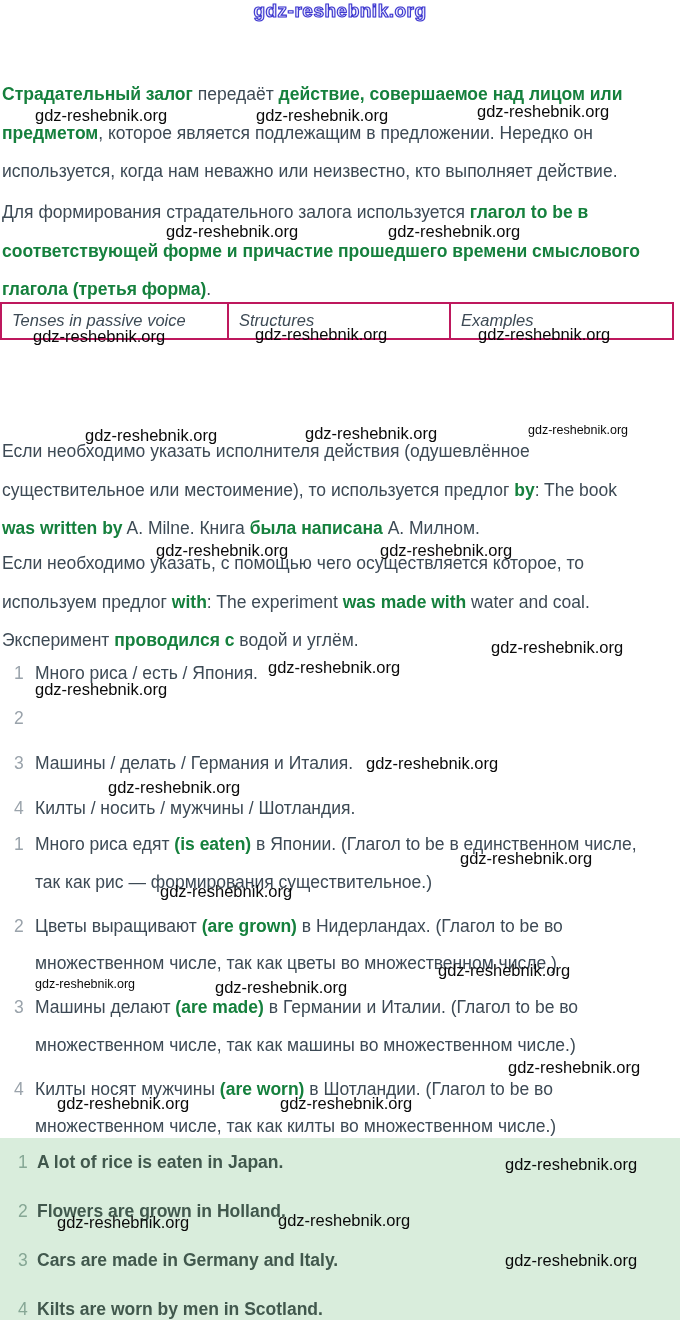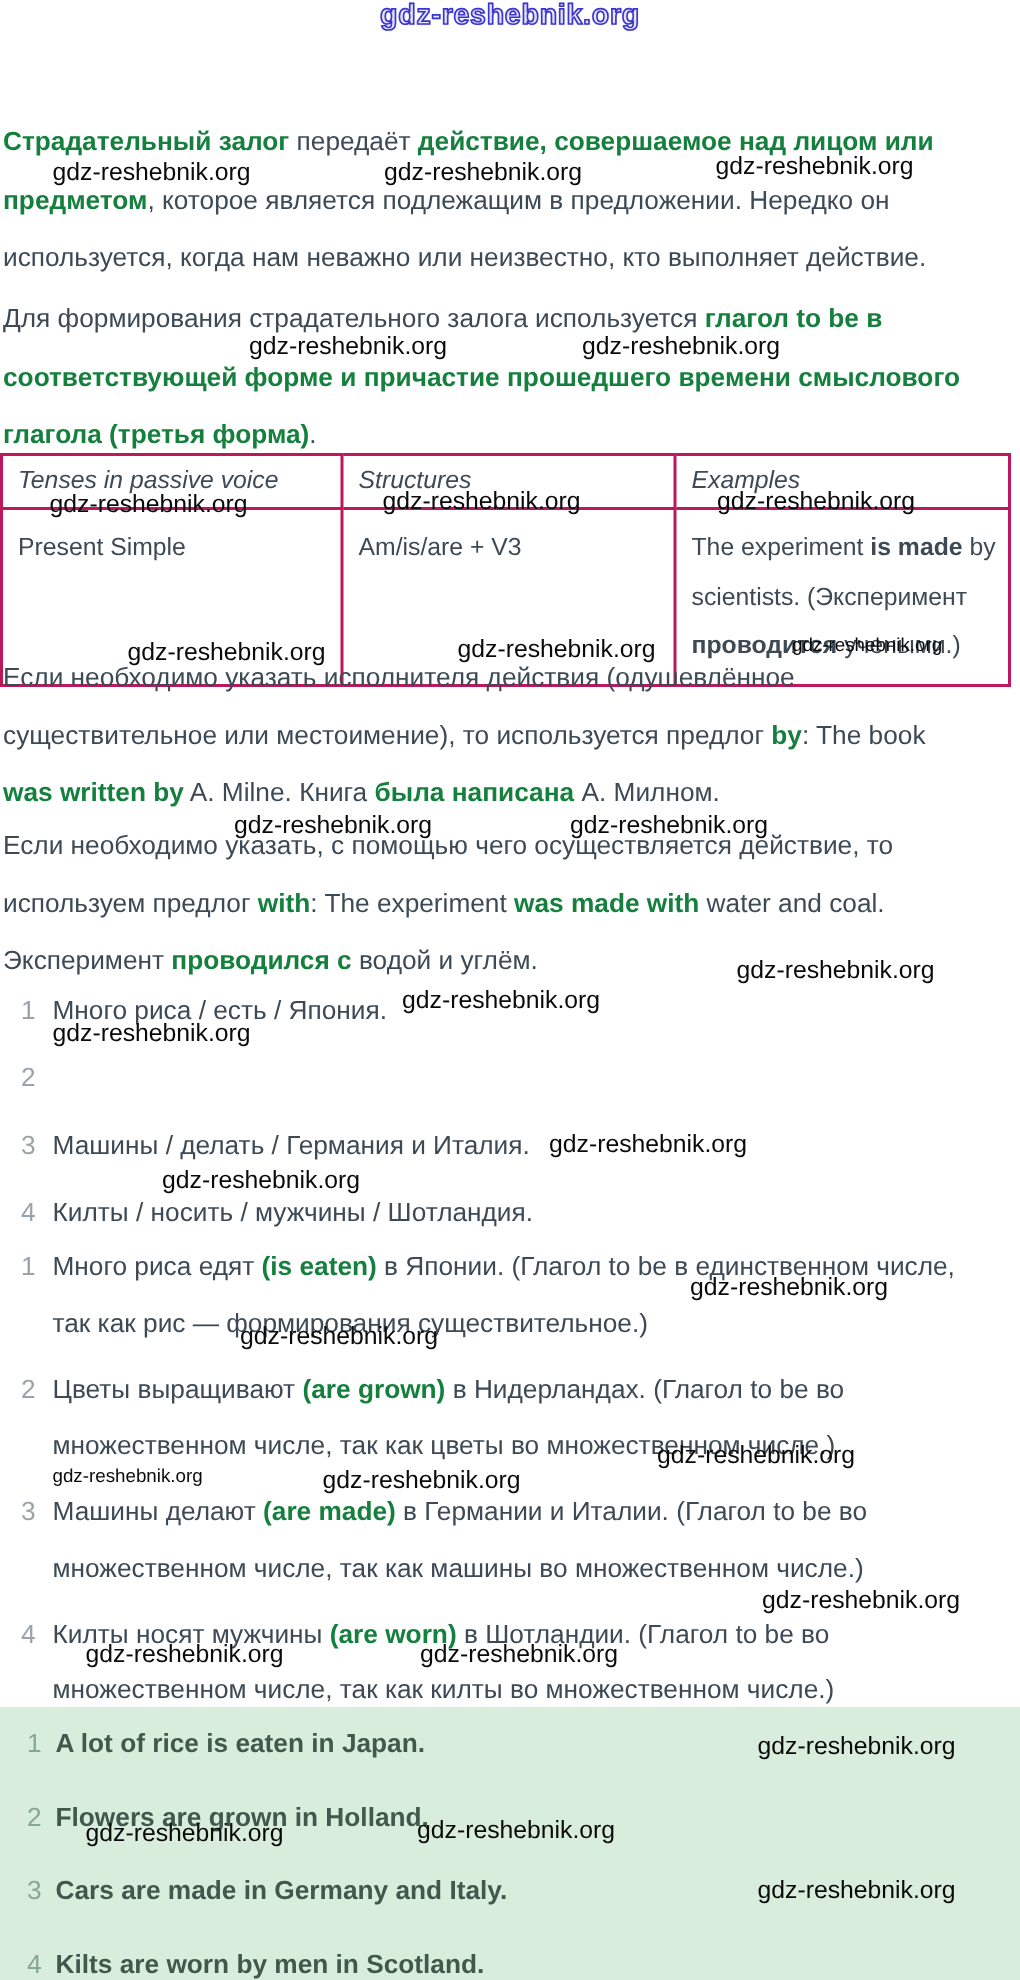--- a/index.html
+++ b/index.html
@@ -60,30 +60,25 @@
         <col class="c1">
         <col class="c2">
         <col class="c3">
       </colgroup>
     <tbody>
         <tr>
       <th>Tenses in passive voice</th>
       <th>Structures</th>
       <th>Examples</th>
     </tr>
-    <tr>
-      <td>Present Simple</td>
-      <td>Am/is/are + V3</td>
-      <td><span>The experiment </span><b>is made</b><span> by</span><br><span>scientists. (Эксперимент</span><br><b>проводится</b><span> учеными.)</span></td>
-    </tr>
   </tbody>
     </table>
 
   <div class="para" style="top:432px"><span>Если необходимо указать исполнителя действия (одушевлённое</span><br><span>существительное или местоимение), то используется предлог </span><b>by</b><span>: The book</span><br><b>was written by</b><span> A. Milne. Книга </span><b>была написана</b><span> А. Милном.</span></div>
-  <div class="para" style="top:544px"><span>Если необходимо указать, с помощью чего осуществляется действие, то</span><br><span>используем предлог </span><b>with</b><span>: The experiment </span><b>was made with</b><span> water and coal.</span><br><span>Эксперимент </span><b>проводился с</b><span> водой и углём.</span></div>
+  <div class="para" style="top:544px"><span>Если необходимо указать, с помощью чего осуществляется которое, то</span><br><span>используем предлог </span><b>with</b><span>: The experiment </span><b>was made with</b><span> water and coal.</span><br><span>Эксперимент </span><b>проводился с</b><span> водой и углём.</span></div>
 
   <div class="list list-ex" style="top:656px">
       <div class="row">
         <span class="num">1</span>
         <div class="txt"><span>Много риса / есть / Япония.</span></div>
       </div>
       <div class="row">
         <span class="num">2</span>
       </div>
       <div class="row">

